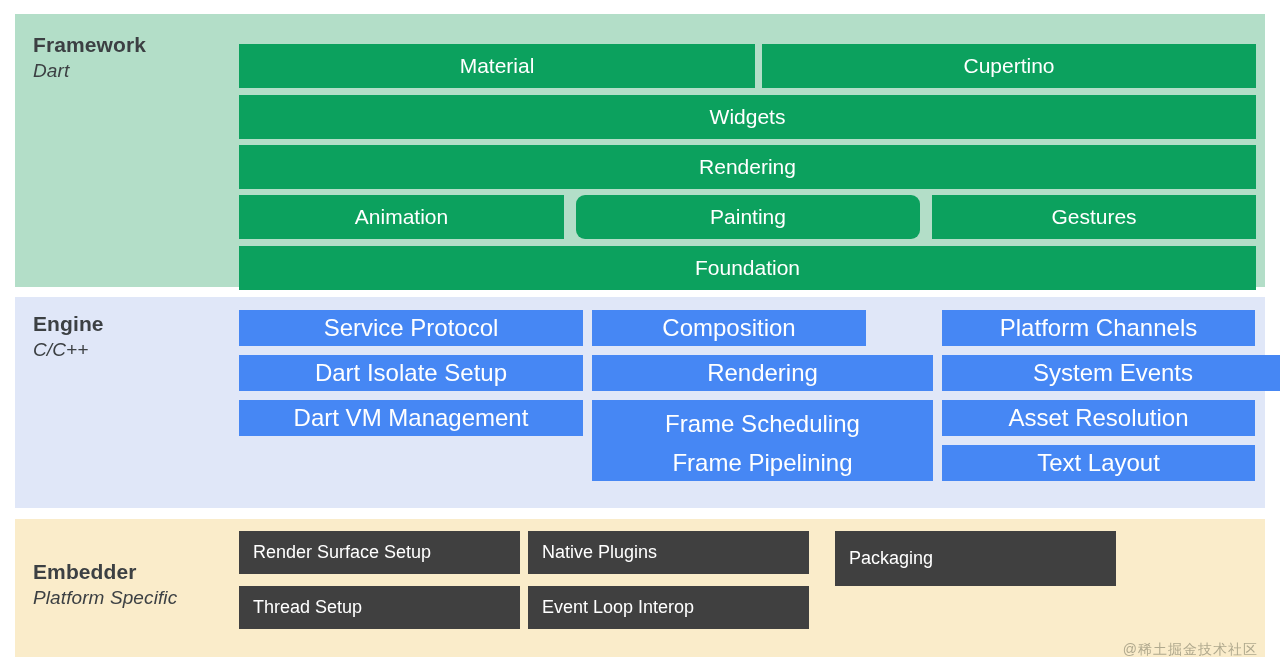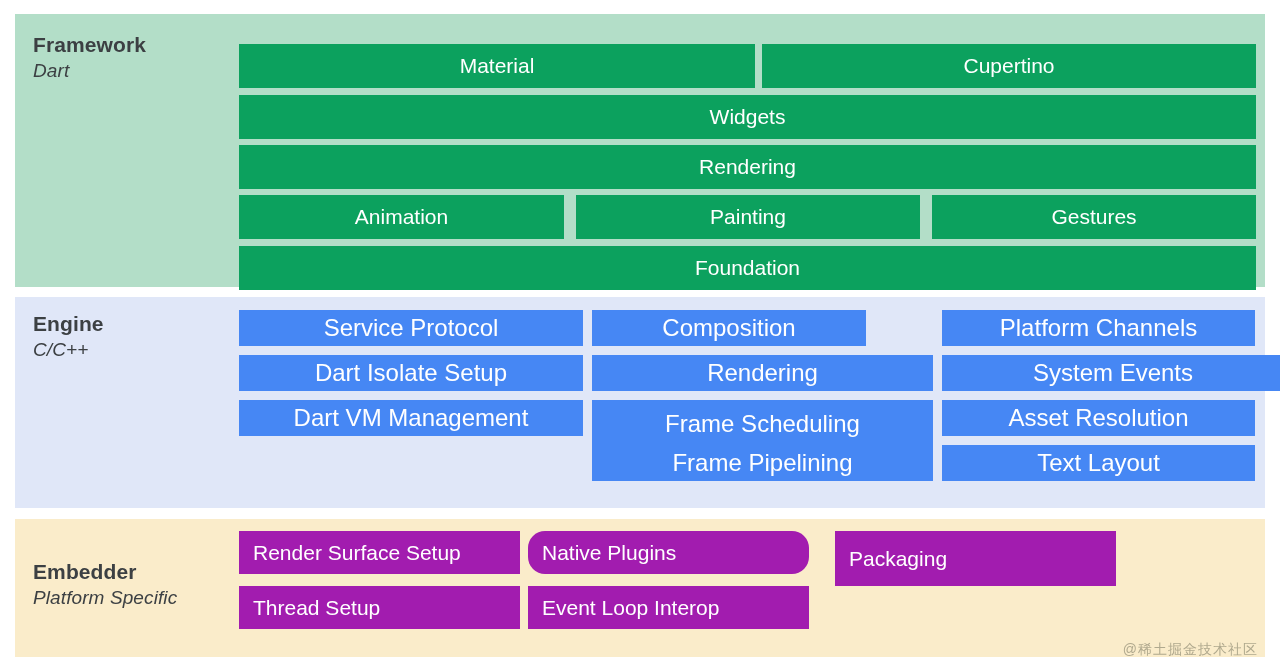--- a/index.html
+++ b/index.html
@@ -84,22 +84,22 @@
 
   .box-green {
     background: #0ca15e;
     font-size: 21px;
   }
   .box-blue {
     background: #4687f4;
     font-size: 24px;
   }
   .box-amber {
-    background: #a21caf;
-    font-size: 21px;
+    background: #404040;
+    font-size: 18px;
   }
 
   
   .watermark {
     position: absolute;
     right: 22px;
     bottom: 12px;
     font-size: 14px;
     color: #b0a98e;
     letter-spacing: 1px;
@@ -115,21 +115,21 @@
     <div class="layer-title title-framework">
       <div class="t-main">Framework</div>
       <div class="t-sub">Dart</div>
     </div>
     <div class="layer-boxes">
         <div class="box box-green center" style="left: 224px; top: 30px; width: 516px; height: 44px;">Material</div>
         <div class="box box-green center" style="left: 747px; top: 30px; width: 494px; height: 44px;">Cupertino</div>
         <div class="box box-green center" style="left: 224px; top: 81px; width: 1017px; height: 44px;">Widgets</div>
         <div class="box box-green center" style="left: 224px; top: 131px; width: 1017px; height: 44px;">Rendering</div>
         <div class="box box-green center" style="left: 224px; top: 181px; width: 325px; height: 44px;">Animation</div>
-        <div class="box box-green center" style="left: 561px; top: 181px; width: 344px; height: 44px;">Painting</div>
+        <div class="box box-green center" style="left: 561px; top: 181px; width: 344px; height: 44px; border-radius: 9px;">Painting</div>
         <div class="box box-green center" style="left: 917px; top: 181px; width: 324px; height: 44px;">Gestures</div>
         <div class="box box-green center" style="left: 224px; top: 232px; width: 1017px; height: 44px;">Foundation</div>
       </div>
   </div>
 
   <div class="layer layer-engine">
     <div class="layer-title title-engine">
       <div class="t-main">Engine</div>
       <div class="t-sub">C/C++</div>
     </div>
@@ -148,21 +148,21 @@
       </div>
   </div>
 
   <div class="layer layer-embedder">
     <div class="layer-title title-embedder">
       <div class="t-main">Embedder</div>
       <div class="t-sub">Platform Specific</div>
     </div>
     <div class="layer-boxes">
         <div class="box box-amber left" style="left: 224px; top: 12px; width: 281px; height: 43px;">Render Surface Setup</div>
-        <div class="box box-amber left" style="left: 513px; top: 12px; width: 281px; height: 43px; border-radius: 17px;">Native Plugins</div>
+        <div class="box box-amber left" style="left: 513px; top: 12px; width: 281px; height: 43px;">Native Plugins</div>
         <div class="box box-amber left" style="left: 800px; top: 12px; width: 281px; height: 55px; margin-left: 20px;">Packaging</div>
         <div class="box box-amber left" style="left: 224px; top: 67px; width: 281px; height: 43px;">Thread Setup</div>
         <div class="box box-amber left" style="left: 513px; top: 67px; width: 281px; height: 43px;">Event Loop Interop</div>
       </div>
   </div>
 
   <div class="watermark">@稀土掘金技术社区</div>
 
 </div>
 

